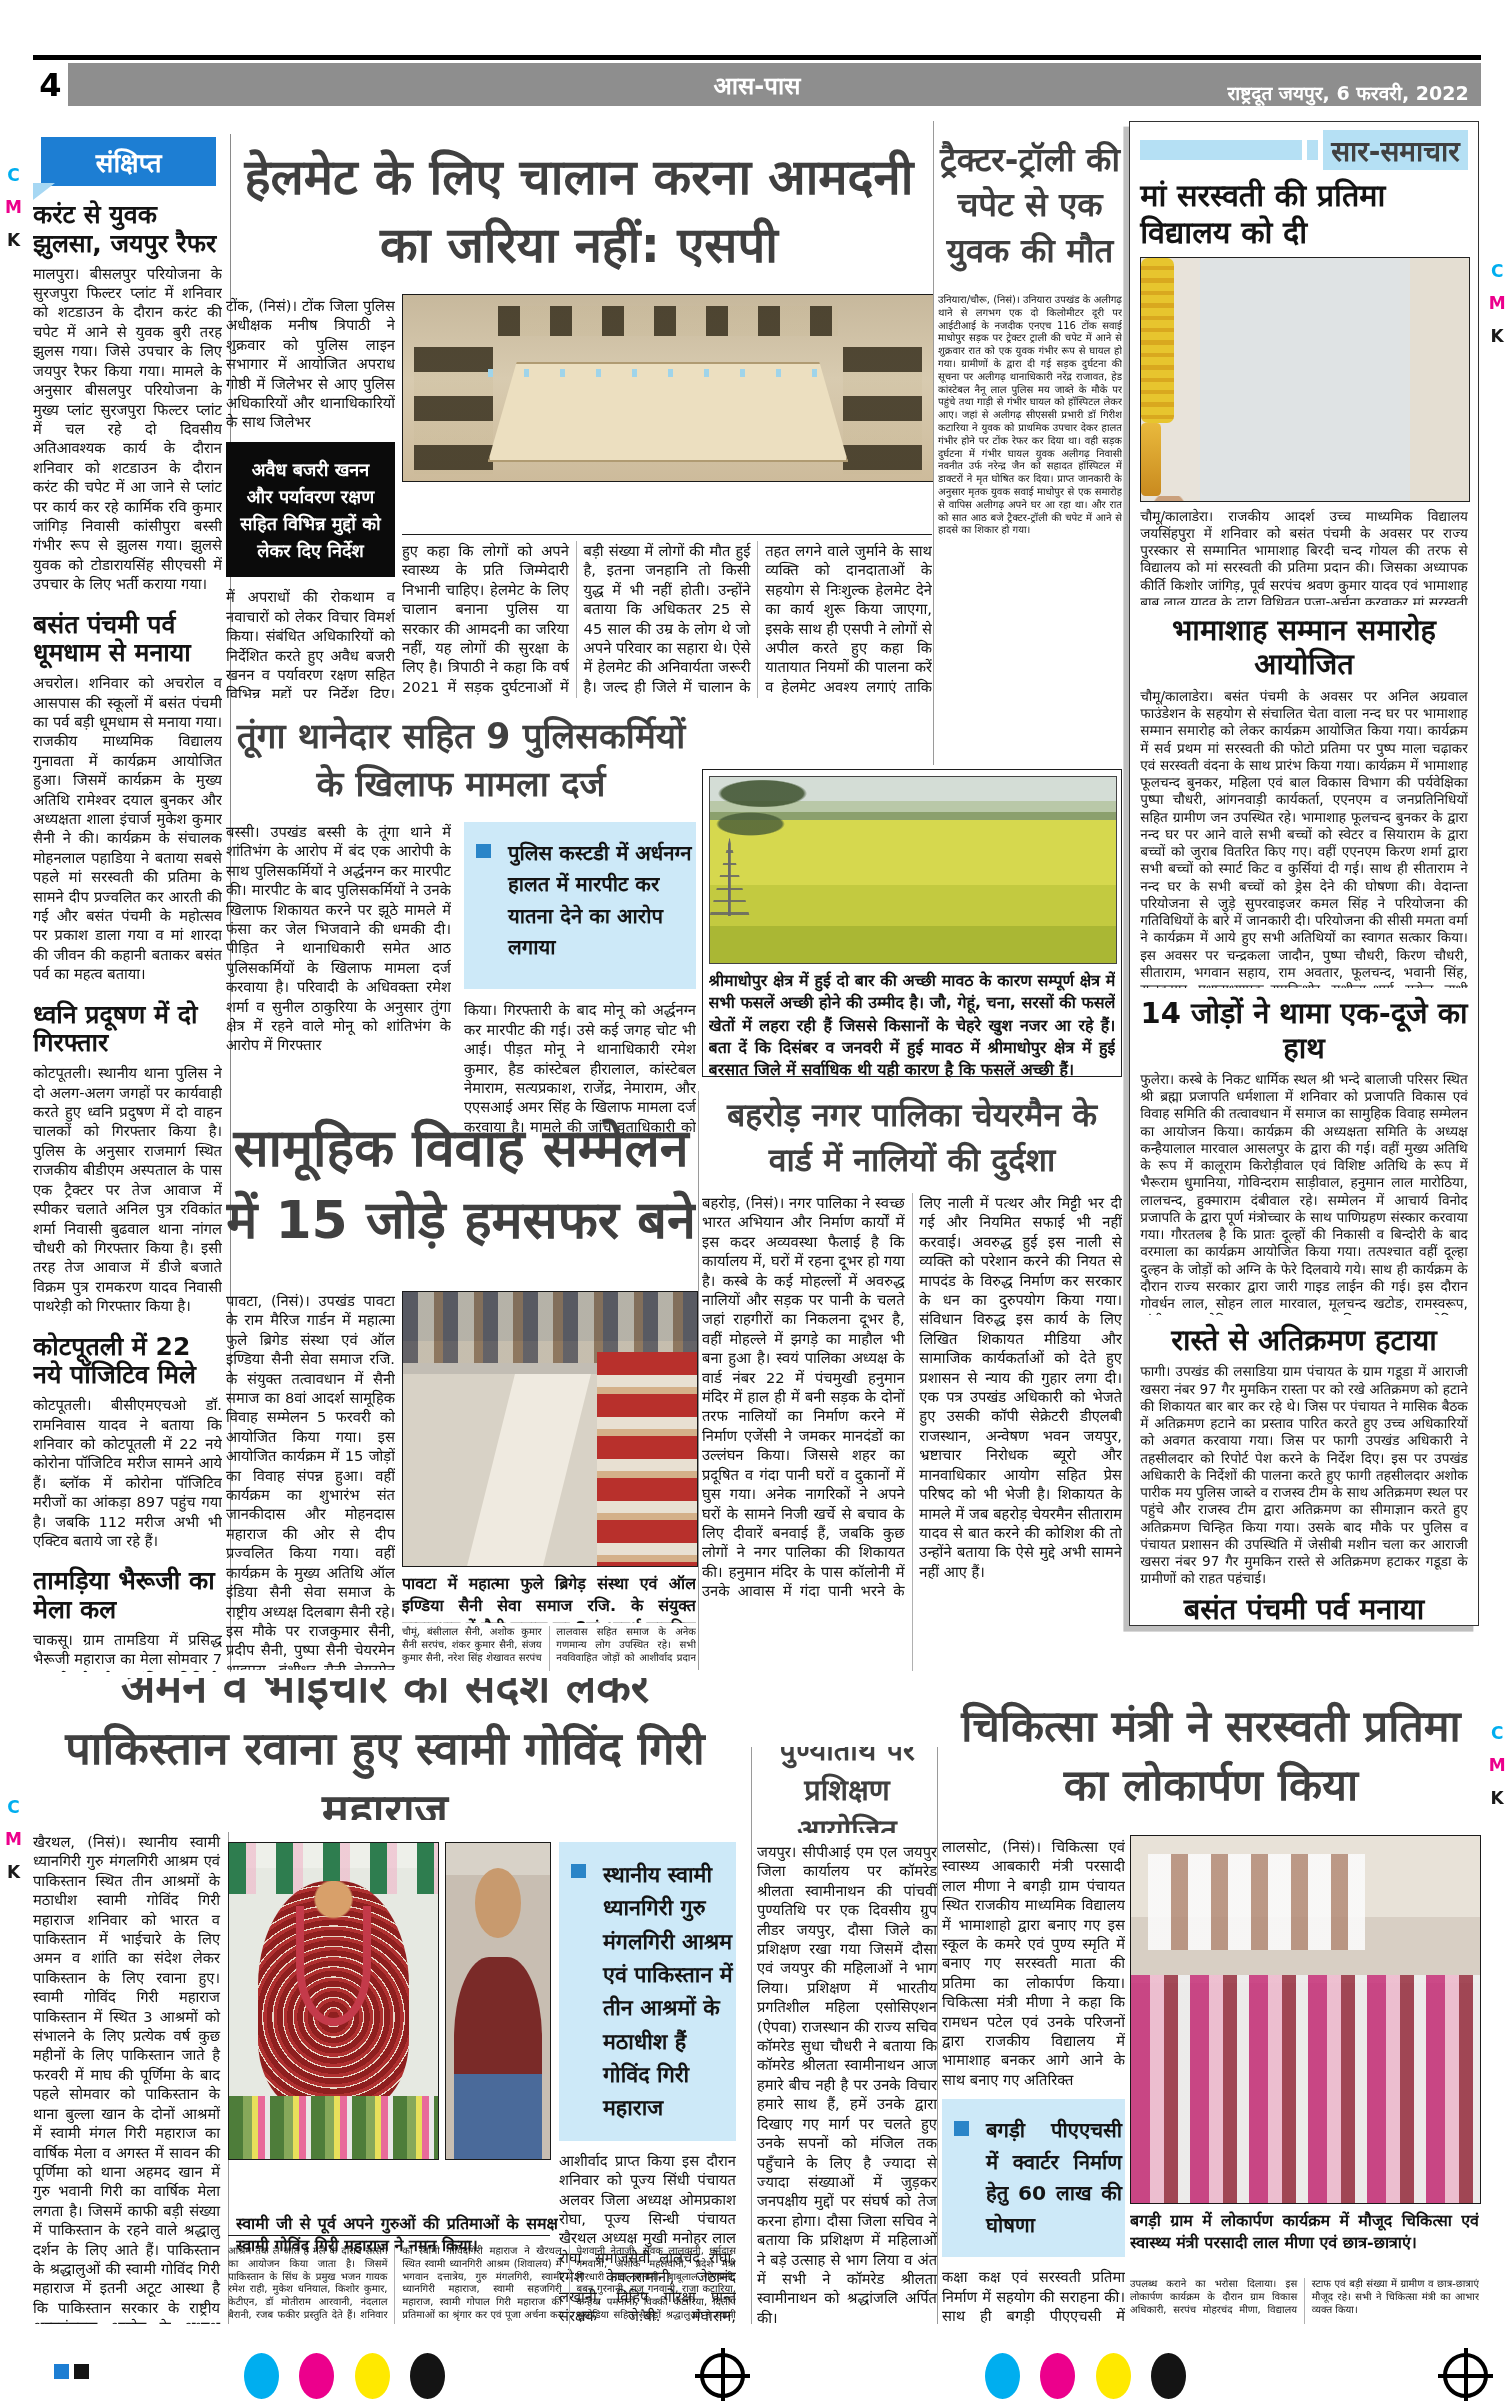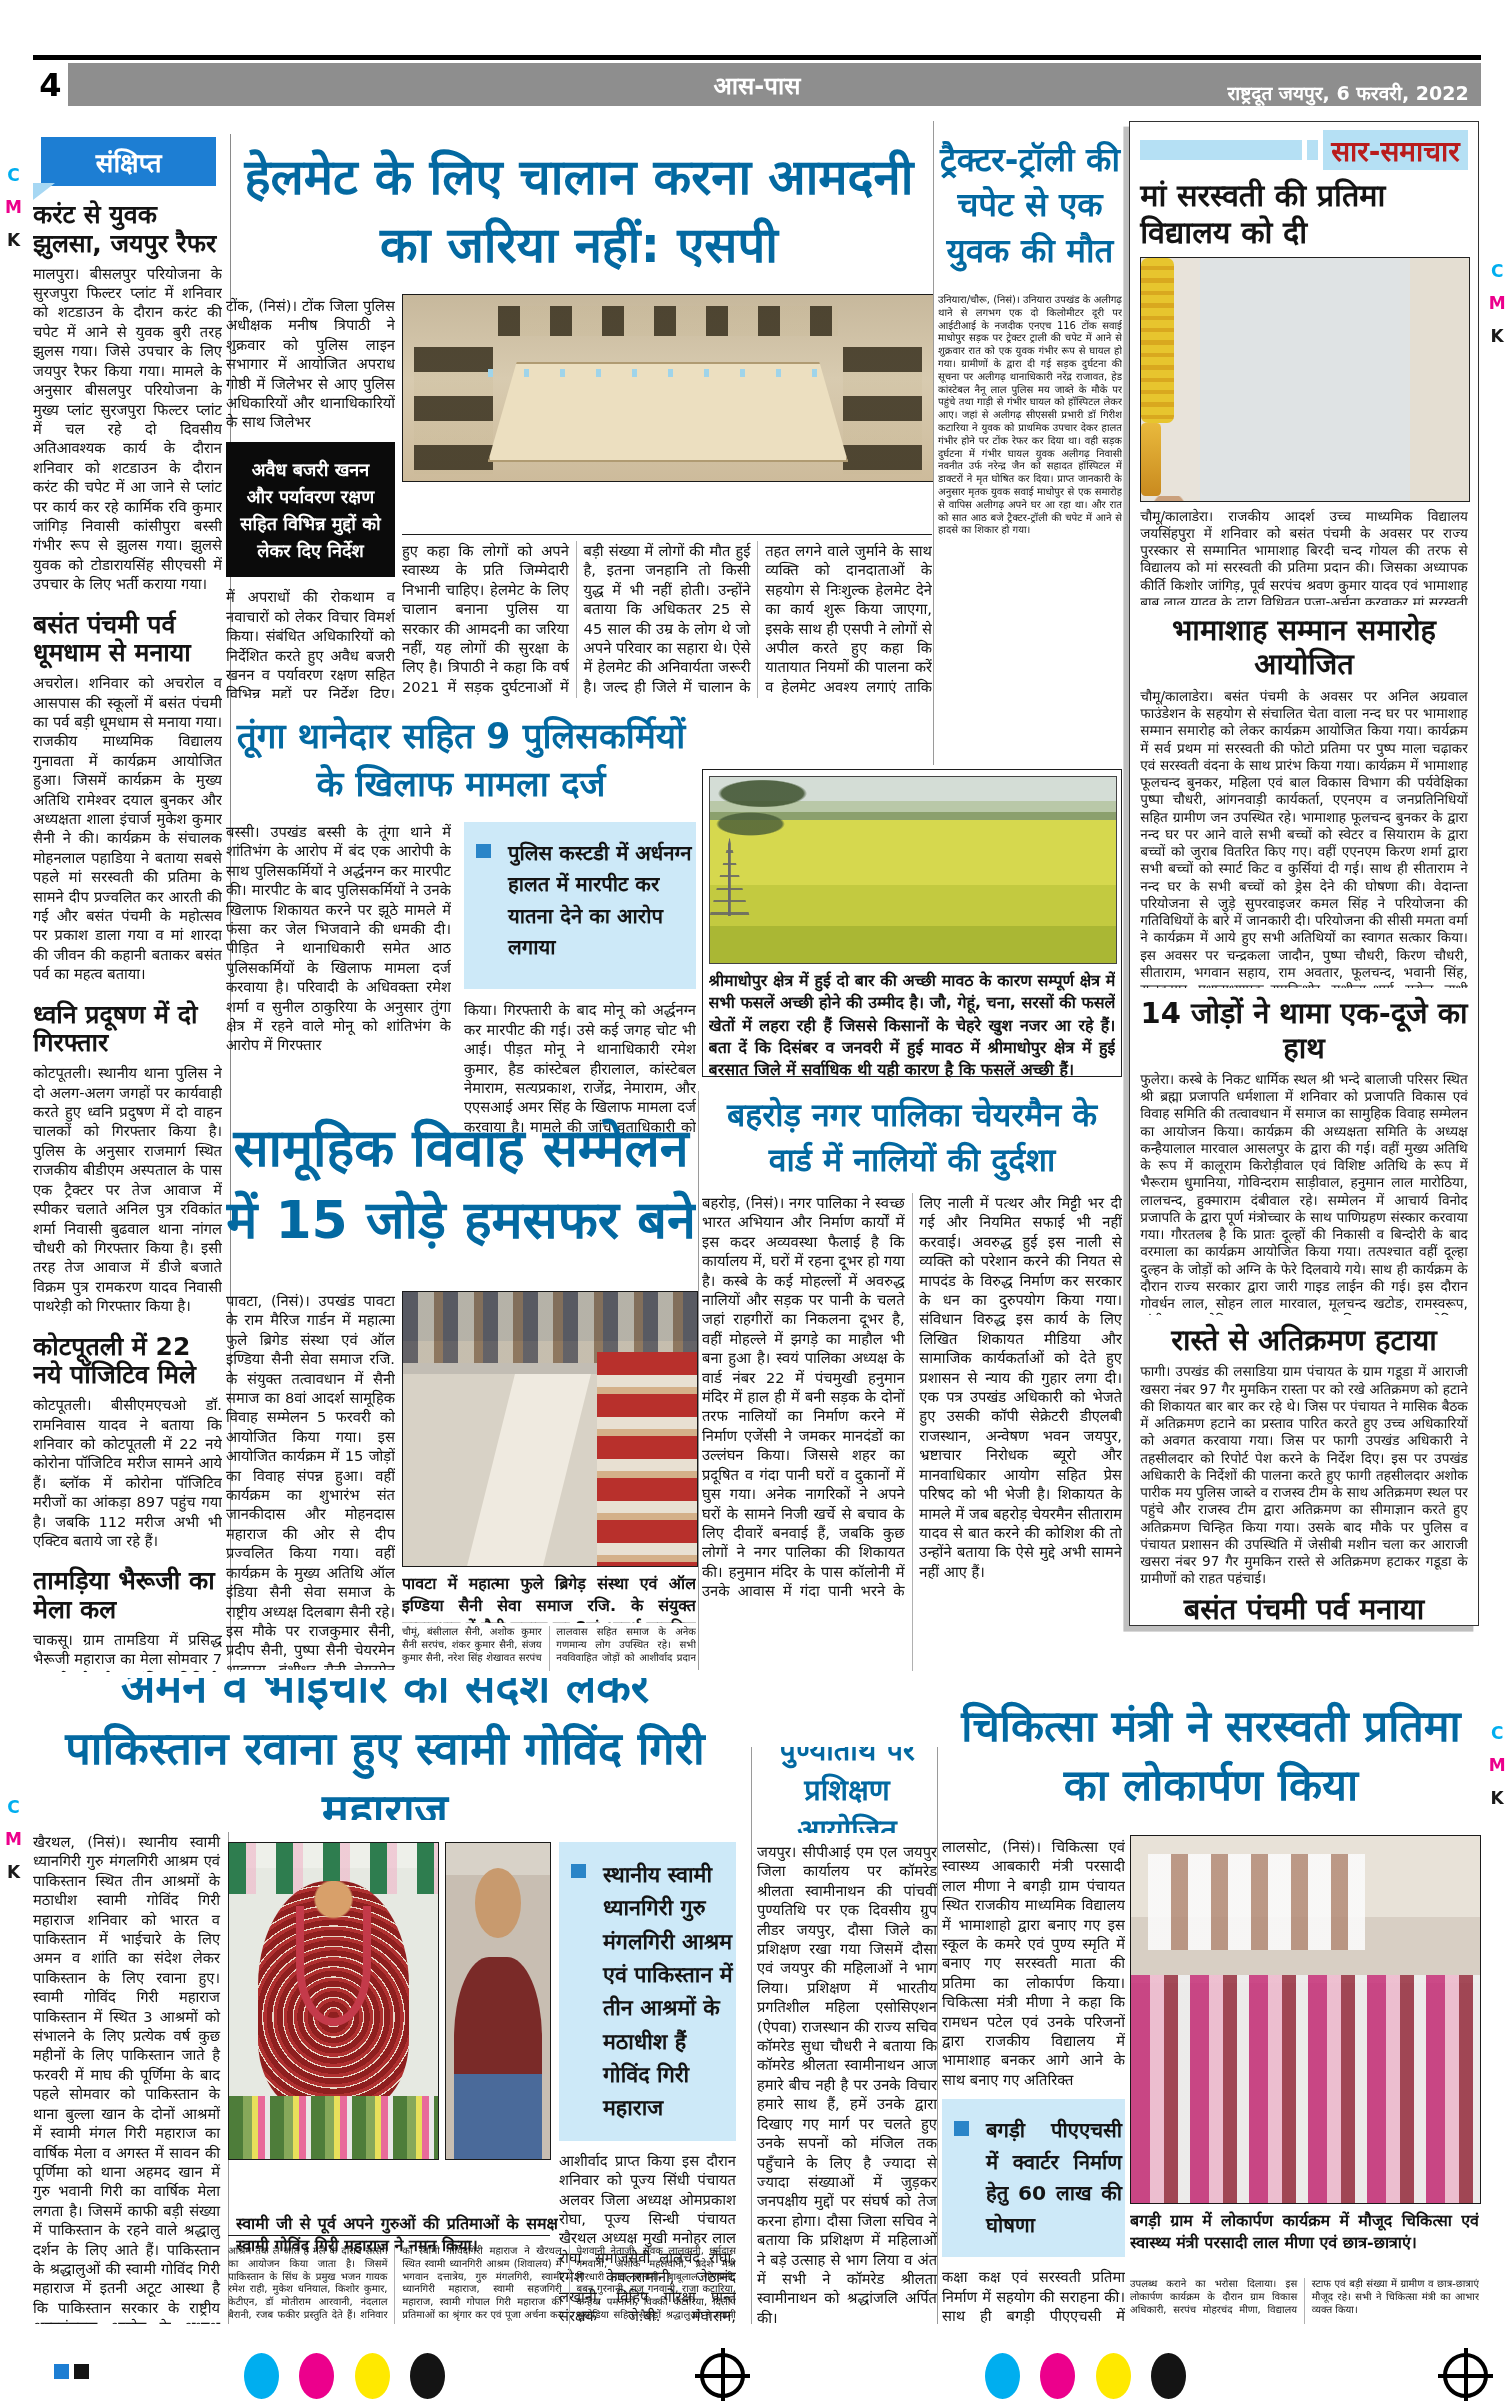--- a/index.html
+++ b/index.html
@@ -2,21 +2,21 @@
 <html style="font-size:9px"><head>
 <meta charset="utf-8">
 <style>
   html,body{margin:0;padding:0;background:#dcdcdc;}
   #page{position:relative;width:1512px;height:2401px;background:#ffffff;overflow:hidden;
         font-family:"DejaVu Sans",sans-serif;color:#141414;}
   .abs{position:absolute;}
   .jbody{font-size:14.7px;line-height:1.32;text-align:justify;overflow:hidden;}
   .small{font-size:10px;line-height:1.28;}
   .headline{font-weight:800;text-align:center;display:flex;align-items:center;justify-content:center;
-            line-height:1.38;overflow:hidden;color:#0369a1;}
+            line-height:1.38;overflow:hidden;color:#404040;}
   .caption{font-weight:700;font-size:16px;line-height:1.38;text-align:justify;overflow:hidden;}
   .vline{position:absolute;width:0;border-left:1.1px solid #9a9a9a;}
   .hline{position:absolute;height:0;border-top:1.7px solid #1c1c1c;}
   .photo{position:absolute;border:1.7px solid #1a1a1a;overflow:hidden;background:#c9c9c9;}
   .cols3{column-count:3;column-gap:14.7px;column-rule:0.6px solid #b0b0b0;}
   .cols2{column-count:2;column-gap:14.7px;column-rule:0.6px solid #b0b0b0;}
   
   .top-rule{left:33px;top:55px;width:1448px;height:4.5px;background:#000;}
   .header-bar{left:33px;top:63px;width:1448px;height:43px;background:#8e8e8e;}
   .page-num{position:absolute;left:0;top:0;width:35px;height:43px;background:#fff;color:#000;
@@ -60,21 +60,21 @@
   .mustard-caption{padding-top:6.8px;}
   
   .tractor-headline{left:938px;top:123px;width:184px;height:164px;font-size:33px;}
   .tractor-body{left:938px;top:294px;width:184px;height:470px;}
   
   .saar{left:1129px;top:121px;width:350px;height:1505px;border:1.7px solid #333;box-shadow:-5.6px 5.6px 0 #bfbfbf;
         box-sizing:border-box;padding:8px 10.2px;overflow:hidden;}
   .saar-header{display:flex;align-items:center;gap:5.6px;margin-bottom:6.8px;}
   .saar-bar{flex:1;height:20.3px;background:#b5e0f4;}
   .saar-bar2{width:10.2px;height:20.3px;background:#b5e0f4;}
-  .saar-title{background:#b5e0f4;padding:1.1px 8px;font-size:28px;font-weight:800;color:#b91c1c;white-space:nowrap;}
+  .saar-title{background:#b5e0f4;padding:1.1px 8px;font-size:28px;font-weight:800;color:#404040;white-space:nowrap;}
   .s-title{font-size:29px;font-weight:800;line-height:1.2;text-align:center;margin:8px 0 5.6px 0;}
   .s-title.first{text-align:left;font-size:30.5px;}
   .photo-saraswati{position:relative;width:100%;height:243px;border:1.7px solid #222;overflow:hidden;margin-bottom:5.6px;}
   .s-body{font-size:13.6px;line-height:1.27;text-align:justify;overflow:hidden;}
   .sb1{max-height:97px;} .sb2{max-height:300px;} .sb3{max-height:244px;} .sb4{max-height:221px;}
   
   .wed-headline{left:226px;top:1118px;width:470px;height:133px;font-size:52px;}
   .wed-col1{left:226px;top:1291px;width:169px;height:379px;}
   .photo-wedding{left:402px;top:1291px;width:294px;height:274px;}
   .wed-caption{left:402px;top:1573px;width:294px;height:50px;}

